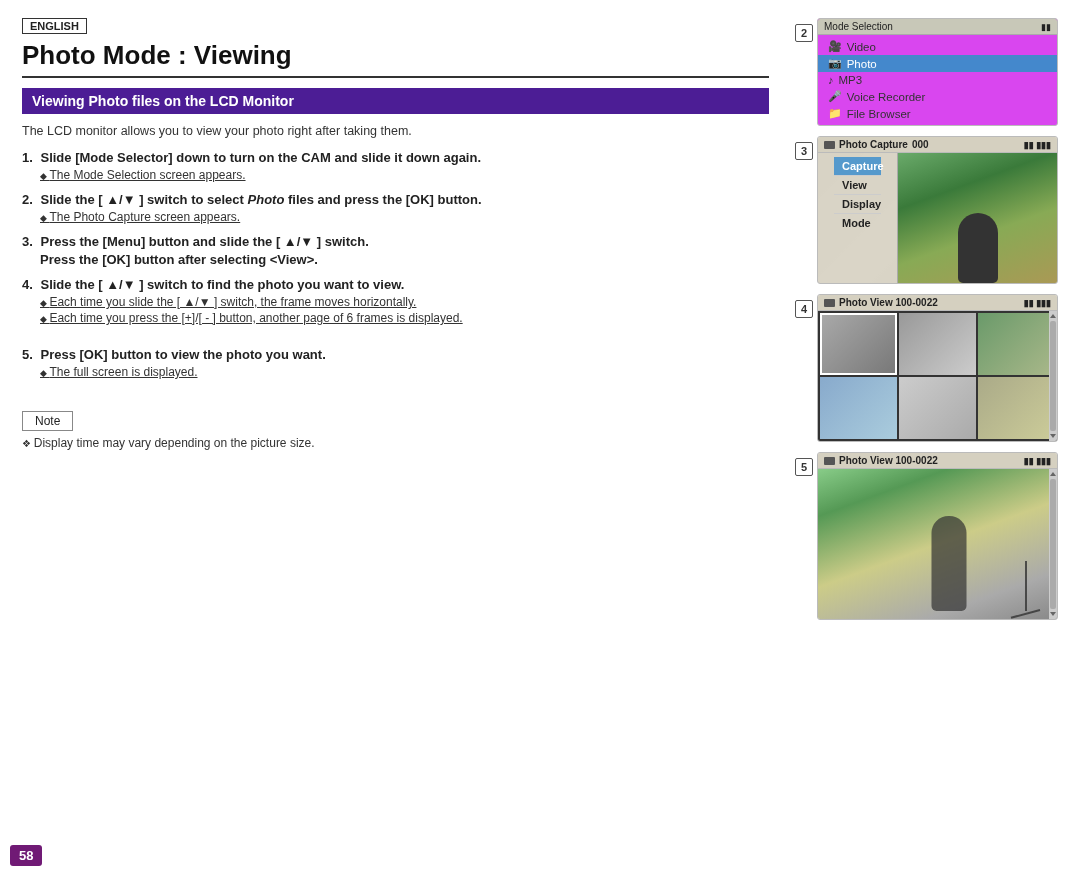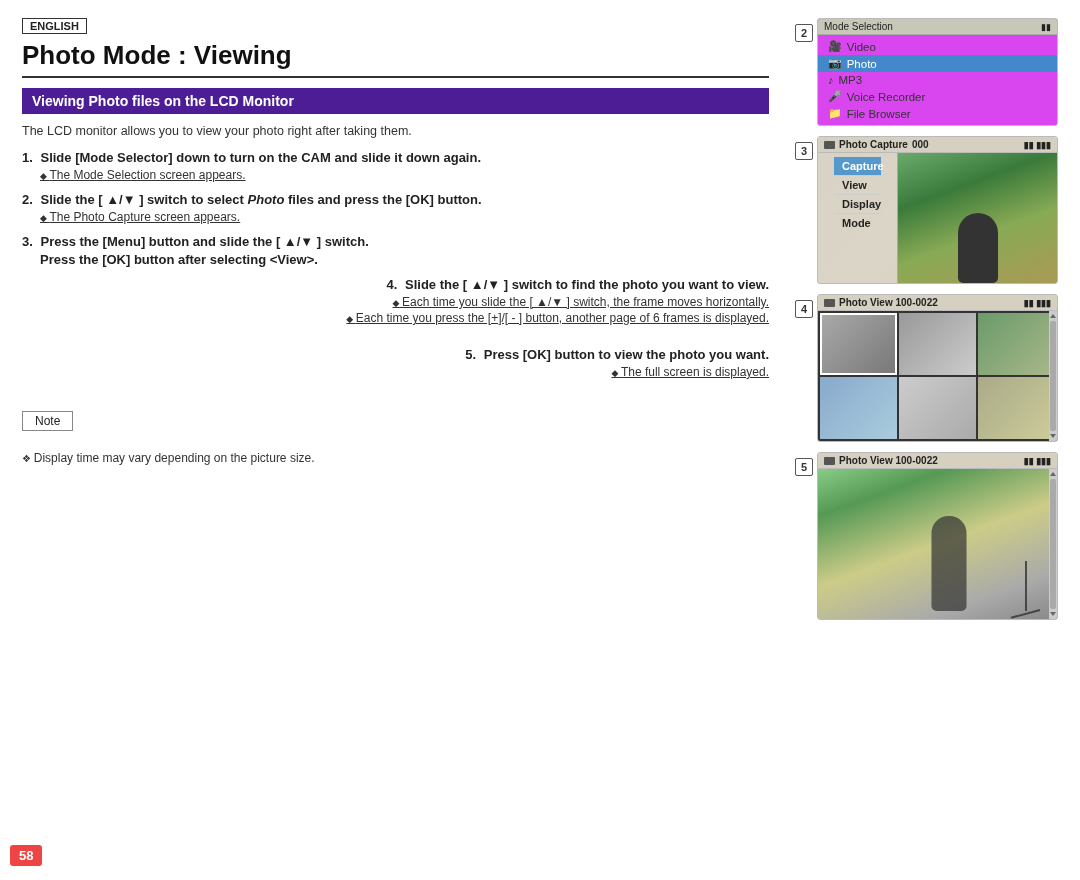--- a/index.html
+++ b/index.html
@@ -87,48 +87,48 @@
       margin-left: 18px;
       margin-bottom: 2px;
       text-decoration: underline;
     }
     .step-sub::before {
       content: '◆ ';
       font-size: 9px;
     }
     .italic { font-style: italic; }
     .step-gap { }
-    .step-gap2 { margin-bottom: 22px; text-align: right; }
+    .step-gap2 { margin-bottom: 22px; }
 
     
     .note-box {
       border: 1.5px solid #888;
       display: inline-block;
       padding: 2px 12px;
       font-size: 12px;
-      margin-bottom: 16px;
+      margin-bottom: 1px;
       margin-top: 10px;
       background: #fff;
     }
     .note-content {
       font-size: 12px;
       color: #333;
       margin-top: 4px;
     }
     .note-content::before {
       content: '❖  ';
       font-size: 10px;
     }
 
     
     .page-number {
       position: absolute;
       bottom: 14px;
       left: 10px;
-      background: #ef4444;
+      background: #701a75;
       color: #fff;
       font-weight: bold;
       font-size: 13px;
       padding: 3px 9px;
       border-radius: 3px;
     }
 
     
     .device-screen {
       background: #e8e8e8;

